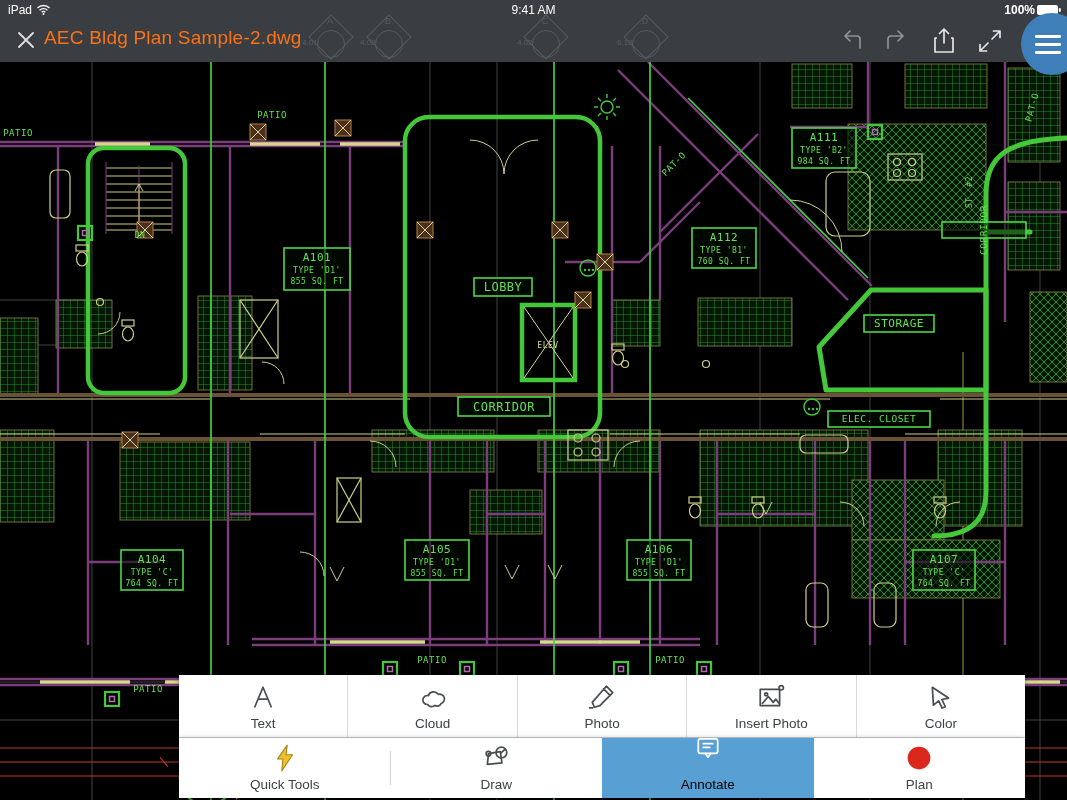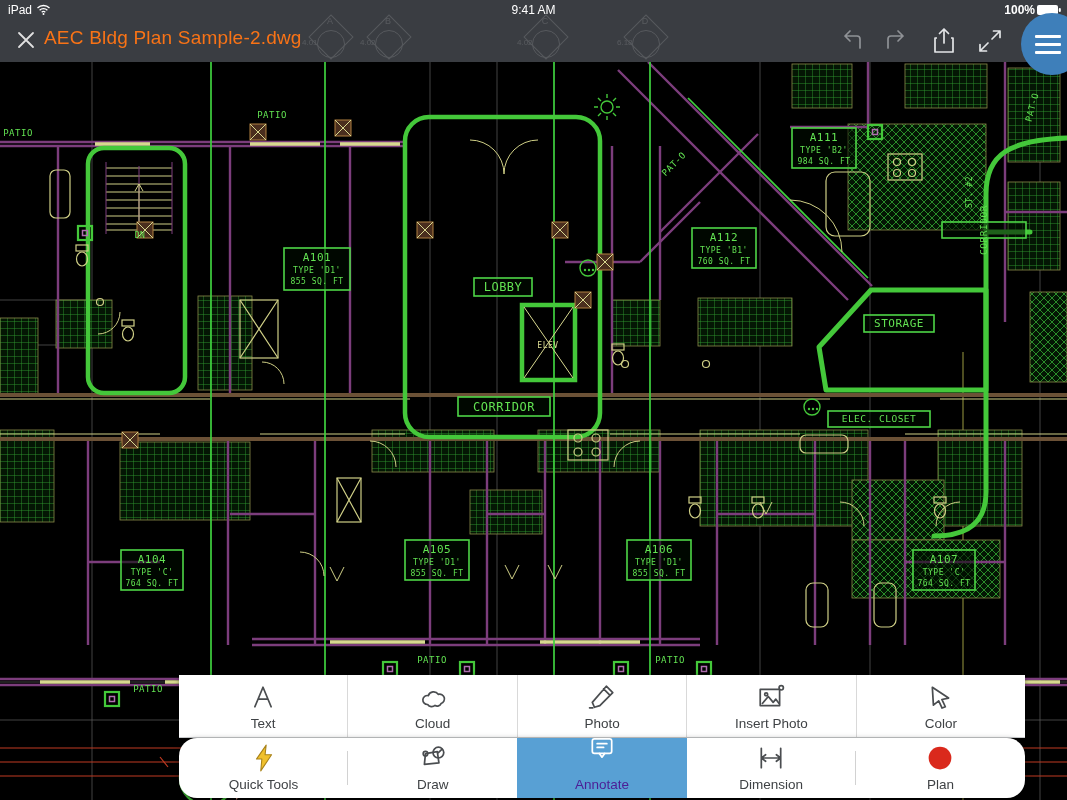--- a/index.html
+++ b/index.html
@@ -29,28 +29,28 @@
   #menu-fab{position:absolute;right:-16px;top:13px;width:62px;height:62px;border-radius:50%;background:#3e7fba;z-index:30;}
   #menu-fab .bar{position:absolute;left:14px;width:26px;height:3px;background:#fff;border-radius:1px;}
 
   
   #cad{position:absolute;left:0;top:62px;width:1067px;height:738px;z-index:1;}
   .cadtxt{fill:#62e352;font-family:"DejaVu Sans Mono",monospace;text-anchor:middle;letter-spacing:.5px;}
 
   
   .toolbar{position:absolute;left:179px;width:846px;background:#fff;display:flex;z-index:20;}
   #annotate-toolbar{top:675px;height:62px;border-bottom:1px solid #c9cbcd;box-shadow:0 0 5px rgba(0,0,0,.35);}
-  #main-toolbar{top:738px;height:60px;box-shadow:0 2px 6px rgba(0,0,0,.5);border-radius:18px;}
+  #main-toolbar{top:738px;height:60px;box-shadow:0 2px 6px rgba(0,0,0,.5);}
   .tb-item{flex:1;display:flex;flex-direction:column;align-items:center;justify-content:flex-end;padding-bottom:6px;position:relative;cursor:pointer;}
   #annotate-toolbar .tb-item + .tb-item{border-left:1px solid #d9d9d9;}
   #main-toolbar .tb-item + .tb-item::before{content:"";position:absolute;left:-1px;top:13px;bottom:13px;width:1px;background:#d2d2d2;}
   .tb-item .ic{height:32px;display:flex;align-items:center;justify-content:center;margin-bottom:3px;}
   .tb-label{font-size:13.5px;color:#3f4245;white-space:nowrap;}
   .tb-item.active{background:#58a0d4;}
-  .tb-item.active .tb-label{color:#4c1d95;margin-top:13px;}
+  .tb-item.active .tb-label{color:#000000;margin-top:13px;}
   .tb-item.active::before,.tb-item.active + .tb-item::before{display:none;}
   .oi{stroke:#4a4d50;fill:none;stroke-width:1.6;stroke-linecap:round;stroke-linejoin:round;}
   .wi{stroke:#fff;fill:none;stroke-width:1.6;stroke-linecap:round;stroke-linejoin:round;}
 </style>
 </head>
 <body>
 
 <svg id="cad" viewBox="0 0 1067 738">
   <defs>
     <pattern id="gh" patternUnits="userSpaceOnUse" width="7" height="7">
@@ -476,27 +476,19 @@
         <svg width="28" height="26" viewBox="0 0 26 24">
           <rect class="wi" x="4" y="3.5" width="18" height="13.5" rx="2"></rect>
           <path class="wi" d="M8.5,8 h9 M8.5,11.5 h6"></path>
           <path class="wi" d="M10.5,17 l2.5,3.5 L15.5,17"></path>
         </svg>
       </span>
     <span class="tb-label">Annotate</span>
   </div>
   <div class="tb-item">
     <span class="ic">
-        <svg width="28" height="26" viewBox="0 0 26 24">
-          <path class="oi" d="M4,3 V21 M22,3 V21 M4,12 H22 M4,12 l4,-3 M4,12 l4,3 M22,12 l-4,-3 M22,12 l-4,3"></path>
-        </svg>
-      </span>
-    <span class="tb-label">Dimension</span>
-  </div>
-  <div class="tb-item">
-    <span class="ic">
         <svg width="26" height="26" viewBox="0 0 24 24">
           <circle cx="12" cy="12" r="10.5" fill="#da291c"></circle>
         </svg>
       </span>
     <span class="tb-label">Plan</span>
   </div>
 </div>
 
 </body></html>

